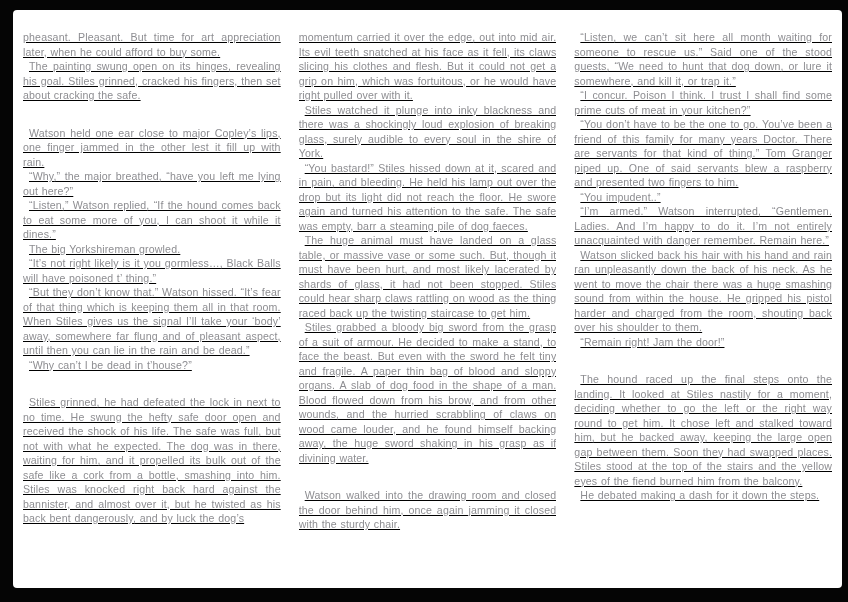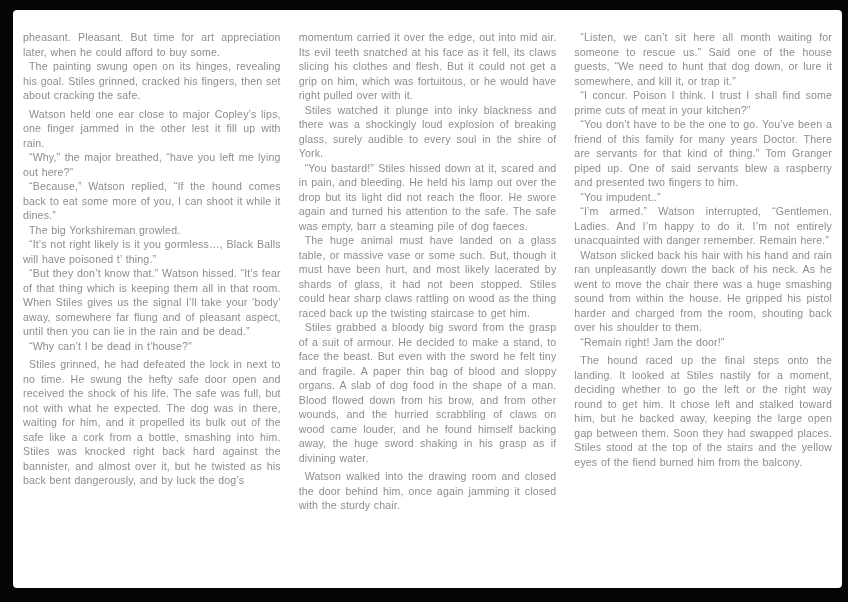--- a/index.html
+++ b/index.html
@@ -25,67 +25,69 @@
     overflow: hidden;
   }
   .columns {
     position: absolute;
     left: 10px;
     right: 10px;
     top: 20px;
     bottom: 10px;
     display: flex;
     gap: 18px;
+    text-decoration: underline;
   }
   .column {
     flex: 1 1 0;
     min-width: 0;
     overflow: hidden;
   }
   .para {
     margin: 0;
     font-size: 10.6px;
     line-height: 14.5px;
     color: #8d8d91;
     text-align: justify;
     letter-spacing: 0.15px;
     word-spacing: 0.5px;
   }
   .para.indent { text-indent: 6px; }
-  .para.gap { margin-top: 4px; }
+  .para.gap { margin-top: 23px; }
 </style>
 </head>
 <body>
 
 <div class="page">
   <div class="columns">
     <div class="column">
         <p class="para">pheasant. Pleasant. But time for art appreciation later, when he could afford to buy some.</p>
         <p class="para indent">The painting swung open on its hinges, revealing his goal. Stiles grinned, cracked his fingers, then set about cracking the safe.</p>
         <p class="para indent gap">Watson held one ear close to major Copley’s lips, one finger jammed in the other lest it fill up with rain.</p>
         <p class="para indent">“Why,” the major breathed, “have you left me lying out here?”</p>
-        <p class="para indent">“Because,” Watson replied, “If the hound comes back to eat some more of you, I can shoot it while it dines.”</p>
+        <p class="para indent">“Listen,” Watson replied, “If the hound comes back to eat some more of you, I can shoot it while it dines.”</p>
         <p class="para indent">The big Yorkshireman growled.</p>
         <p class="para indent">“It’s not right likely is it you gormless…, Black Balls will have poisoned t’ thing.”</p>
         <p class="para indent">“But they don’t know that.” Watson hissed. “It’s fear of that thing which is keeping them all in that room. When Stiles gives us the signal I’ll take your ‘body’ away, somewhere far flung and of pleasant aspect, until then you can lie in the rain and be dead.”</p>
         <p class="para indent">“Why can’t I be dead in t’house?”</p>
         <p class="para indent gap">Stiles grinned, he had defeated the lock in next to no time. He swung the hefty safe door open and received the shock of his life. The safe was full, but not with what he expected. The dog was in there, waiting for him, and it propelled its bulk out of the safe like a cork from a bottle, smashing into him. Stiles was knocked right back hard against the bannister, and almost over it, but he twisted as his back bent dangerously, and by luck the dog’s</p>
       </div>
     <div class="column">
         <p class="para">momentum carried it over the edge, out into mid air. Its evil teeth snatched at his face as it fell, its claws slicing his clothes and flesh. But it could not get a grip on him, which was fortuitous, or he would have right pulled over with it.</p>
         <p class="para indent">Stiles watched it plunge into inky blackness and there was a shockingly loud explosion of breaking glass, surely audible to every soul in the shire of York.</p>
         <p class="para indent">“You bastard!” Stiles hissed down at it, scared and in pain, and bleeding. He held his lamp out over the drop but its light did not reach the floor. He swore again and turned his attention to the safe. The safe was empty, barr a steaming pile of dog faeces.</p>
         <p class="para indent">The huge animal must have landed on a glass table, or massive vase or some such. But, though it must have been hurt, and most likely lacerated by shards of glass, it had not been stopped. Stiles could hear sharp claws rattling on wood as the thing raced back up the twisting staircase to get him.</p>
         <p class="para indent">Stiles grabbed a bloody big sword from the grasp of a suit of armour. He decided to make a stand, to face the beast. But even with the sword he felt tiny and fragile. A paper thin bag of blood and sloppy organs. A slab of dog food in the shape of a man. Blood flowed down from his brow, and from other wounds, and the hurried scrabbling of claws on wood came louder, and he found himself backing away, the huge sword shaking in his grasp as if divining water.</p>
         <p class="para indent gap">Watson walked into the drawing room and closed the door behind him, once again jamming it closed with the sturdy chair.</p>
       </div>
     <div class="column">
-        <p class="para indent">“Listen, we can’t sit here all month waiting for someone to rescue us.” Said one of the house guests, “We need to hunt that dog down, or lure it somewhere, and kill it, or trap it.”</p>
+        <p class="para indent">“Listen, we can’t sit here all month waiting for someone to rescue us.” Said one of the stood guests, “We need to hunt that dog down, or lure it somewhere, and kill it, or trap it.”</p>
         <p class="para indent">“I concur. Poison I think. I trust I shall find some prime cuts of meat in your kitchen?”</p>
         <p class="para indent">“You don’t have to be the one to go. You’ve been a friend of this family for many years Doctor. There are servants for that kind of thing.” Tom Granger piped up. One of said servants blew a raspberry and presented two fingers to him.</p>
         <p class="para indent">“You impudent..”</p>
         <p class="para indent">“I’m armed.” Watson interrupted, “Gentlemen. Ladies. And I’m happy to do it. I’m not entirely unacquainted with danger remember. Remain here.”</p>
         <p class="para indent">Watson slicked back his hair with his hand and rain ran unpleasantly down the back of his neck. As he went to move the chair there was a huge smashing sound from within the house. He gripped his pistol harder and charged from the room, shouting back over his shoulder to them.</p>
         <p class="para indent">“Remain right! Jam the door!”</p>
         <p class="para indent gap">The hound raced up the final steps onto the landing. It looked at Stiles nastily for a moment, deciding whether to go the left or the right way round to get him. It chose left and stalked toward him, but he backed away, keeping the large open gap between them. Soon they had swapped places. Stiles stood at the top of the stairs and the yellow eyes of the fiend burned him from the balcony.</p>
+        <p class="para indent">He debated making a dash for it down the steps.</p>
       </div>
   </div>
 </div>
 
 </body></html>

